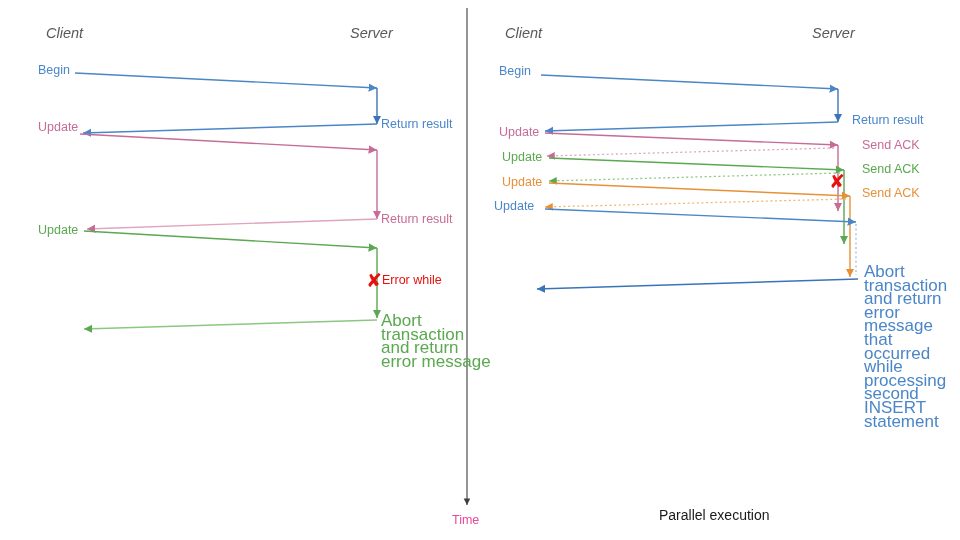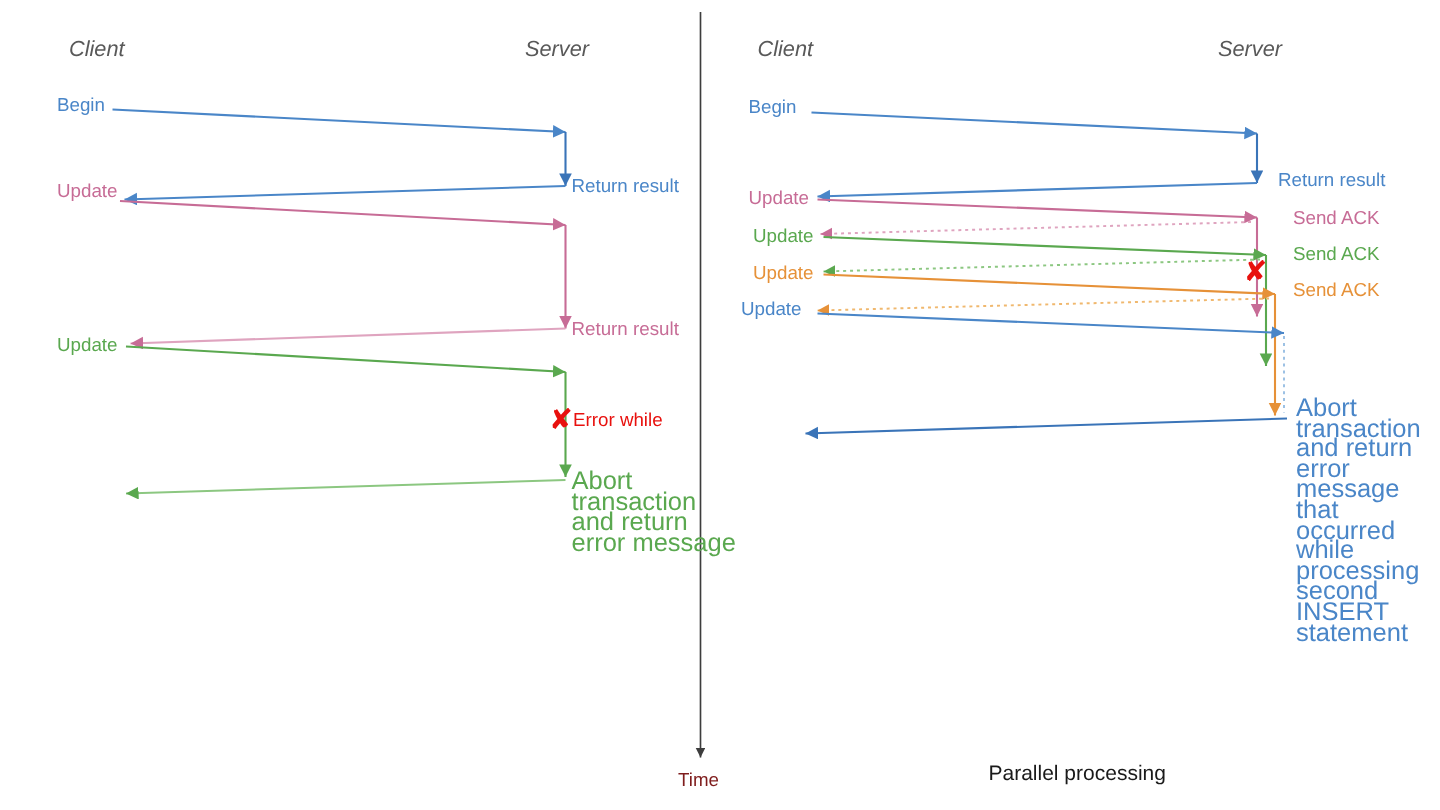--- a/index.html
+++ b/index.html
@@ -4,21 +4,21 @@
 <style>
   html,body{margin:0;padding:0;background:#ffffff;}
   body{width:960px;height:540px;overflow:hidden;
        font-family:"Liberation Sans","DejaVu Sans",sans-serif;}
   #stage{position:relative;width:936px;height:540px;background:#fff;}
   svg.layer{position:absolute;left:0;top:0;width:960px;height:540px;}
   .lane-title{position:absolute;font-style:italic;font-size:14.5px;color:#595959;white-space:nowrap;}
   .msg{position:absolute;font-size:12.5px;white-space:nowrap;line-height:1.0;text-align:center;}
   .note{position:absolute;font-size:17px;line-height:13.6px;white-space:pre-line;}
   .panel-caption{position:absolute;font-size:14px;color:#1a1a1a;white-space:nowrap;}
-  .axis-caption{position:absolute;font-size:12.5px;color:#7f1d1d;white-space:nowrap;text-align:right;}
+  .axis-caption{position:absolute;font-size:12.5px;color:#ec4899;white-space:nowrap;text-align:right;}
   .xmark{position:absolute;font-size:19px;font-weight:bold;color:#e8110e;line-height:1;}
 </style>
 </head>
 <body>
 
 <div id="stage">
 
   <svg class="layer" viewBox="0 0 960 540">
     <defs>
       <marker id="ah-blue" markerWidth="7" markerHeight="7" refX="6" refY="3" orient="auto">
@@ -128,17 +128,17 @@
 transaction
 and return
 error message
 that occurred
 while
 processing
 second
 INSERT
 statement</div>
 
-  <div class="panel-caption" style="left:659px;top:507px;">Parallel processing</div>
+  <div class="panel-caption" style="left:659px;top:507px;">Parallel execution</div>
 
   <div class="axis-caption" style="left:452px;top:513px;">Time</div>
 
 </div>
 
 </body></html>

